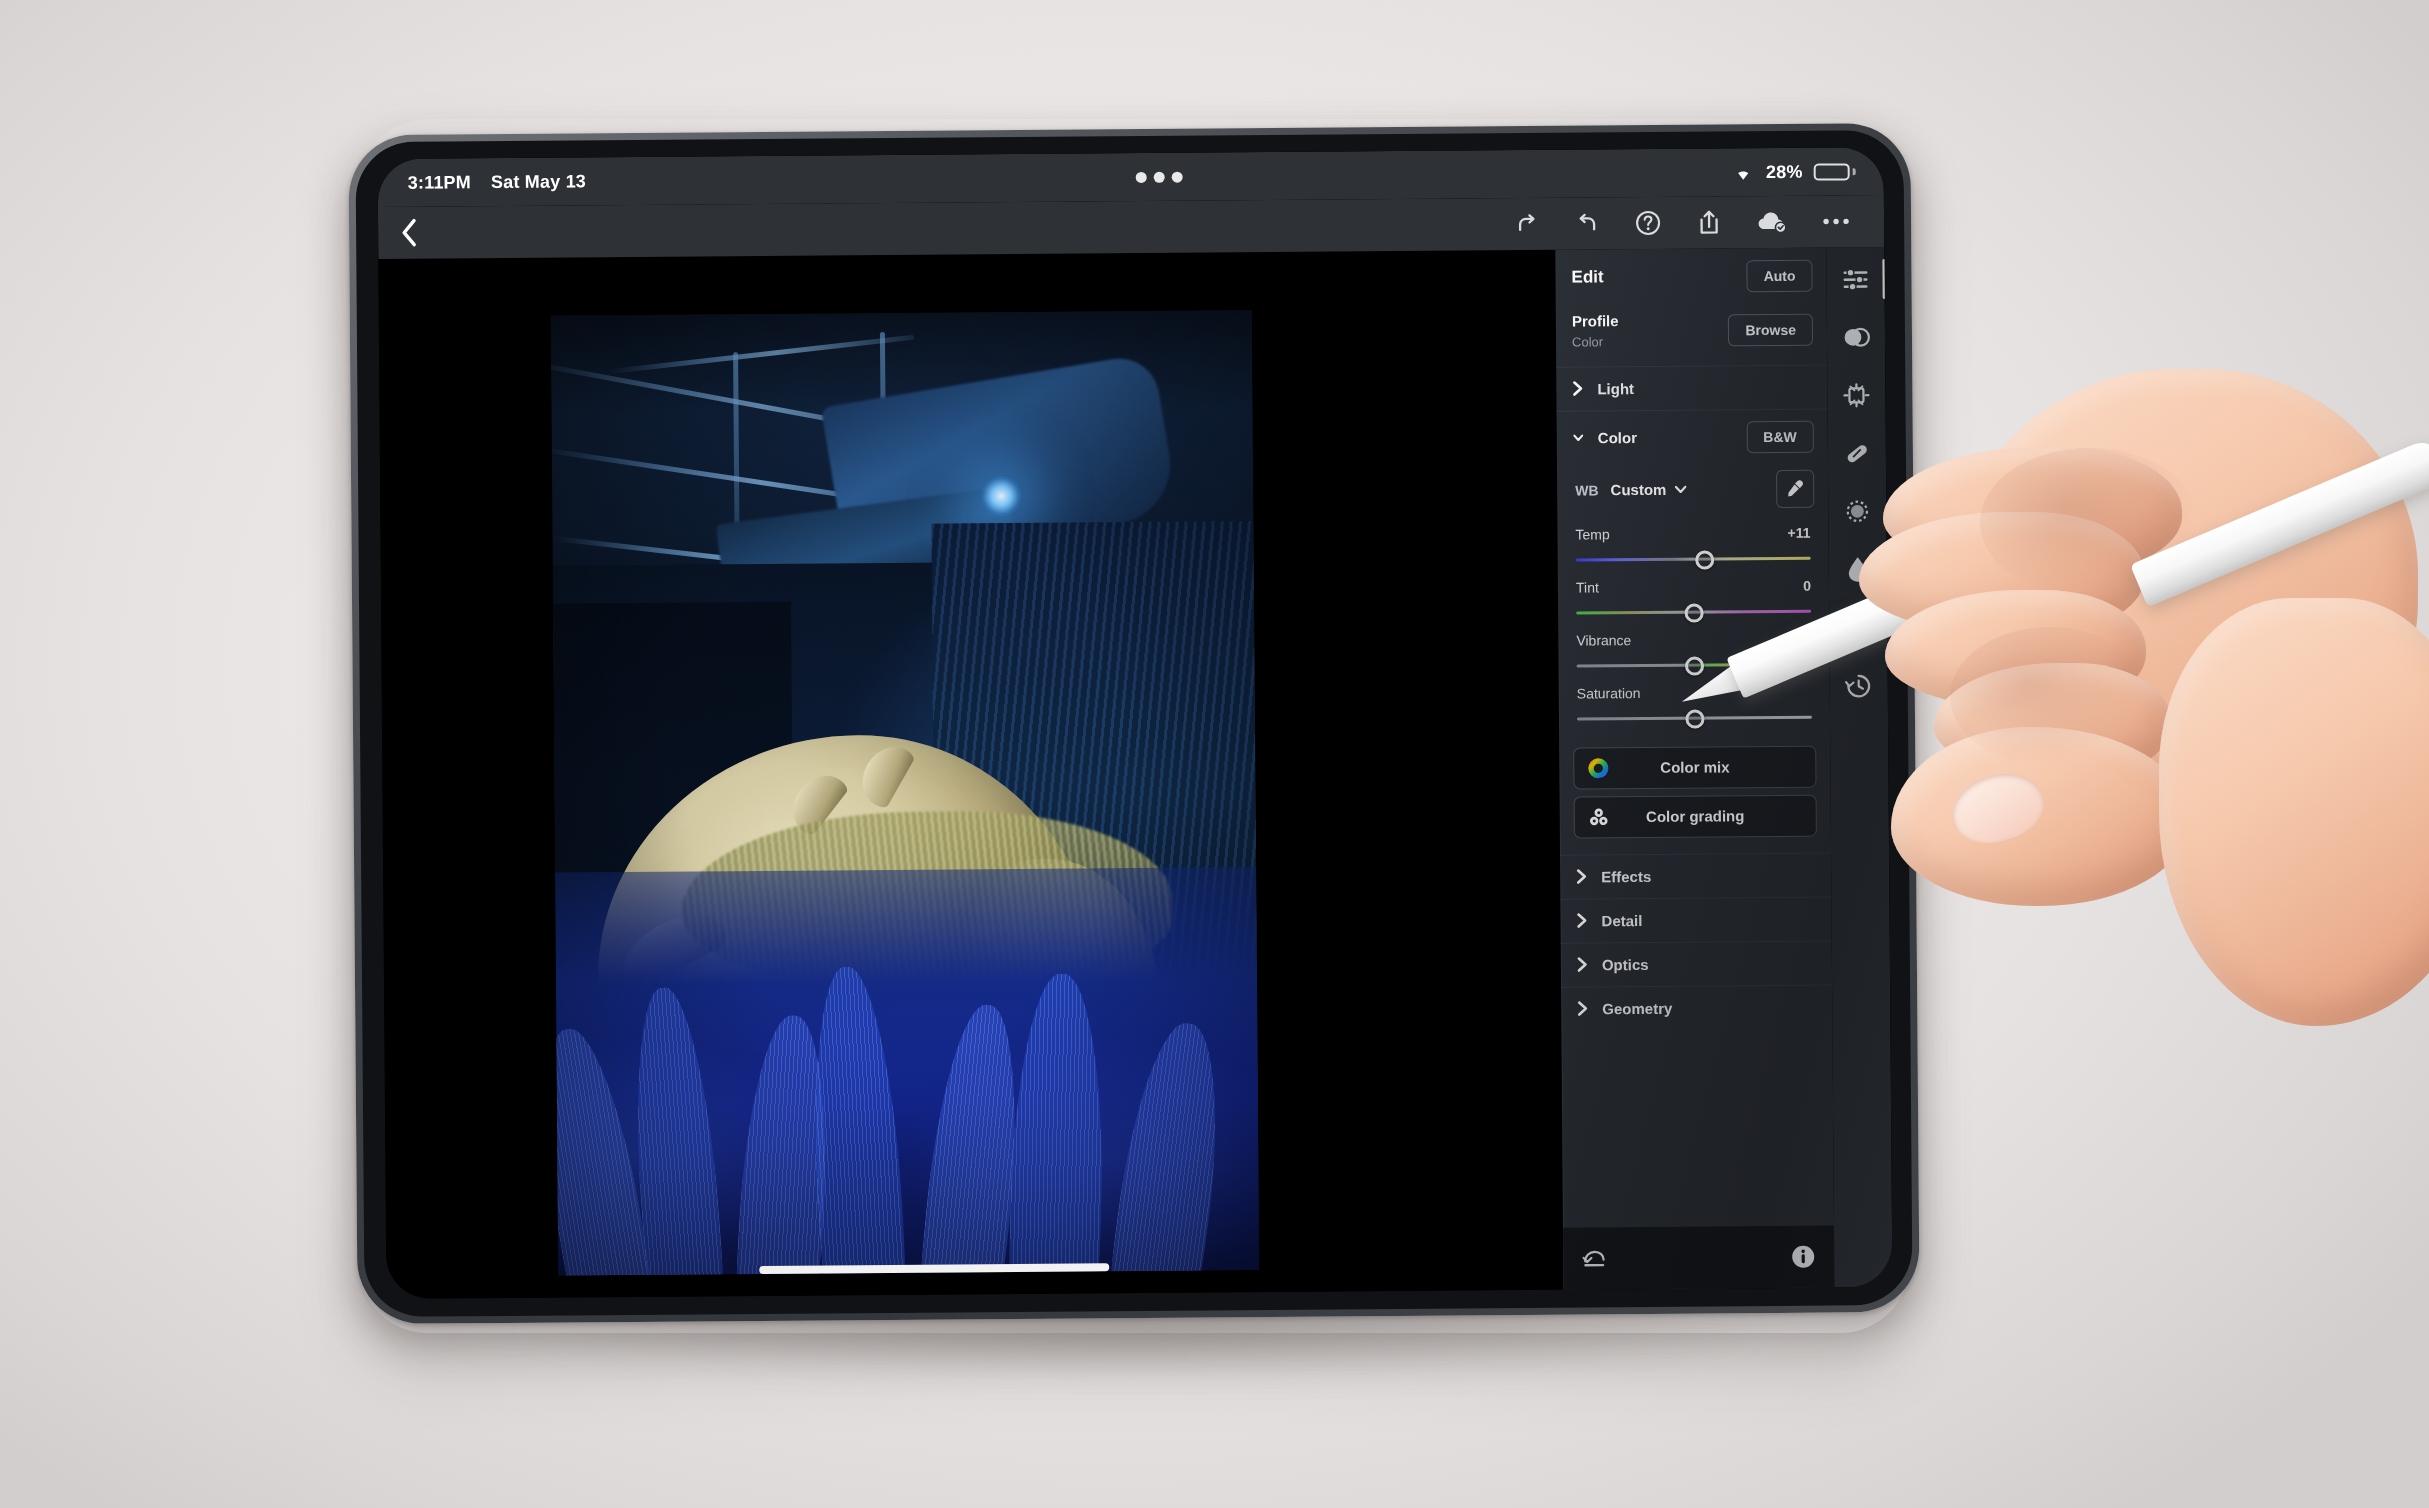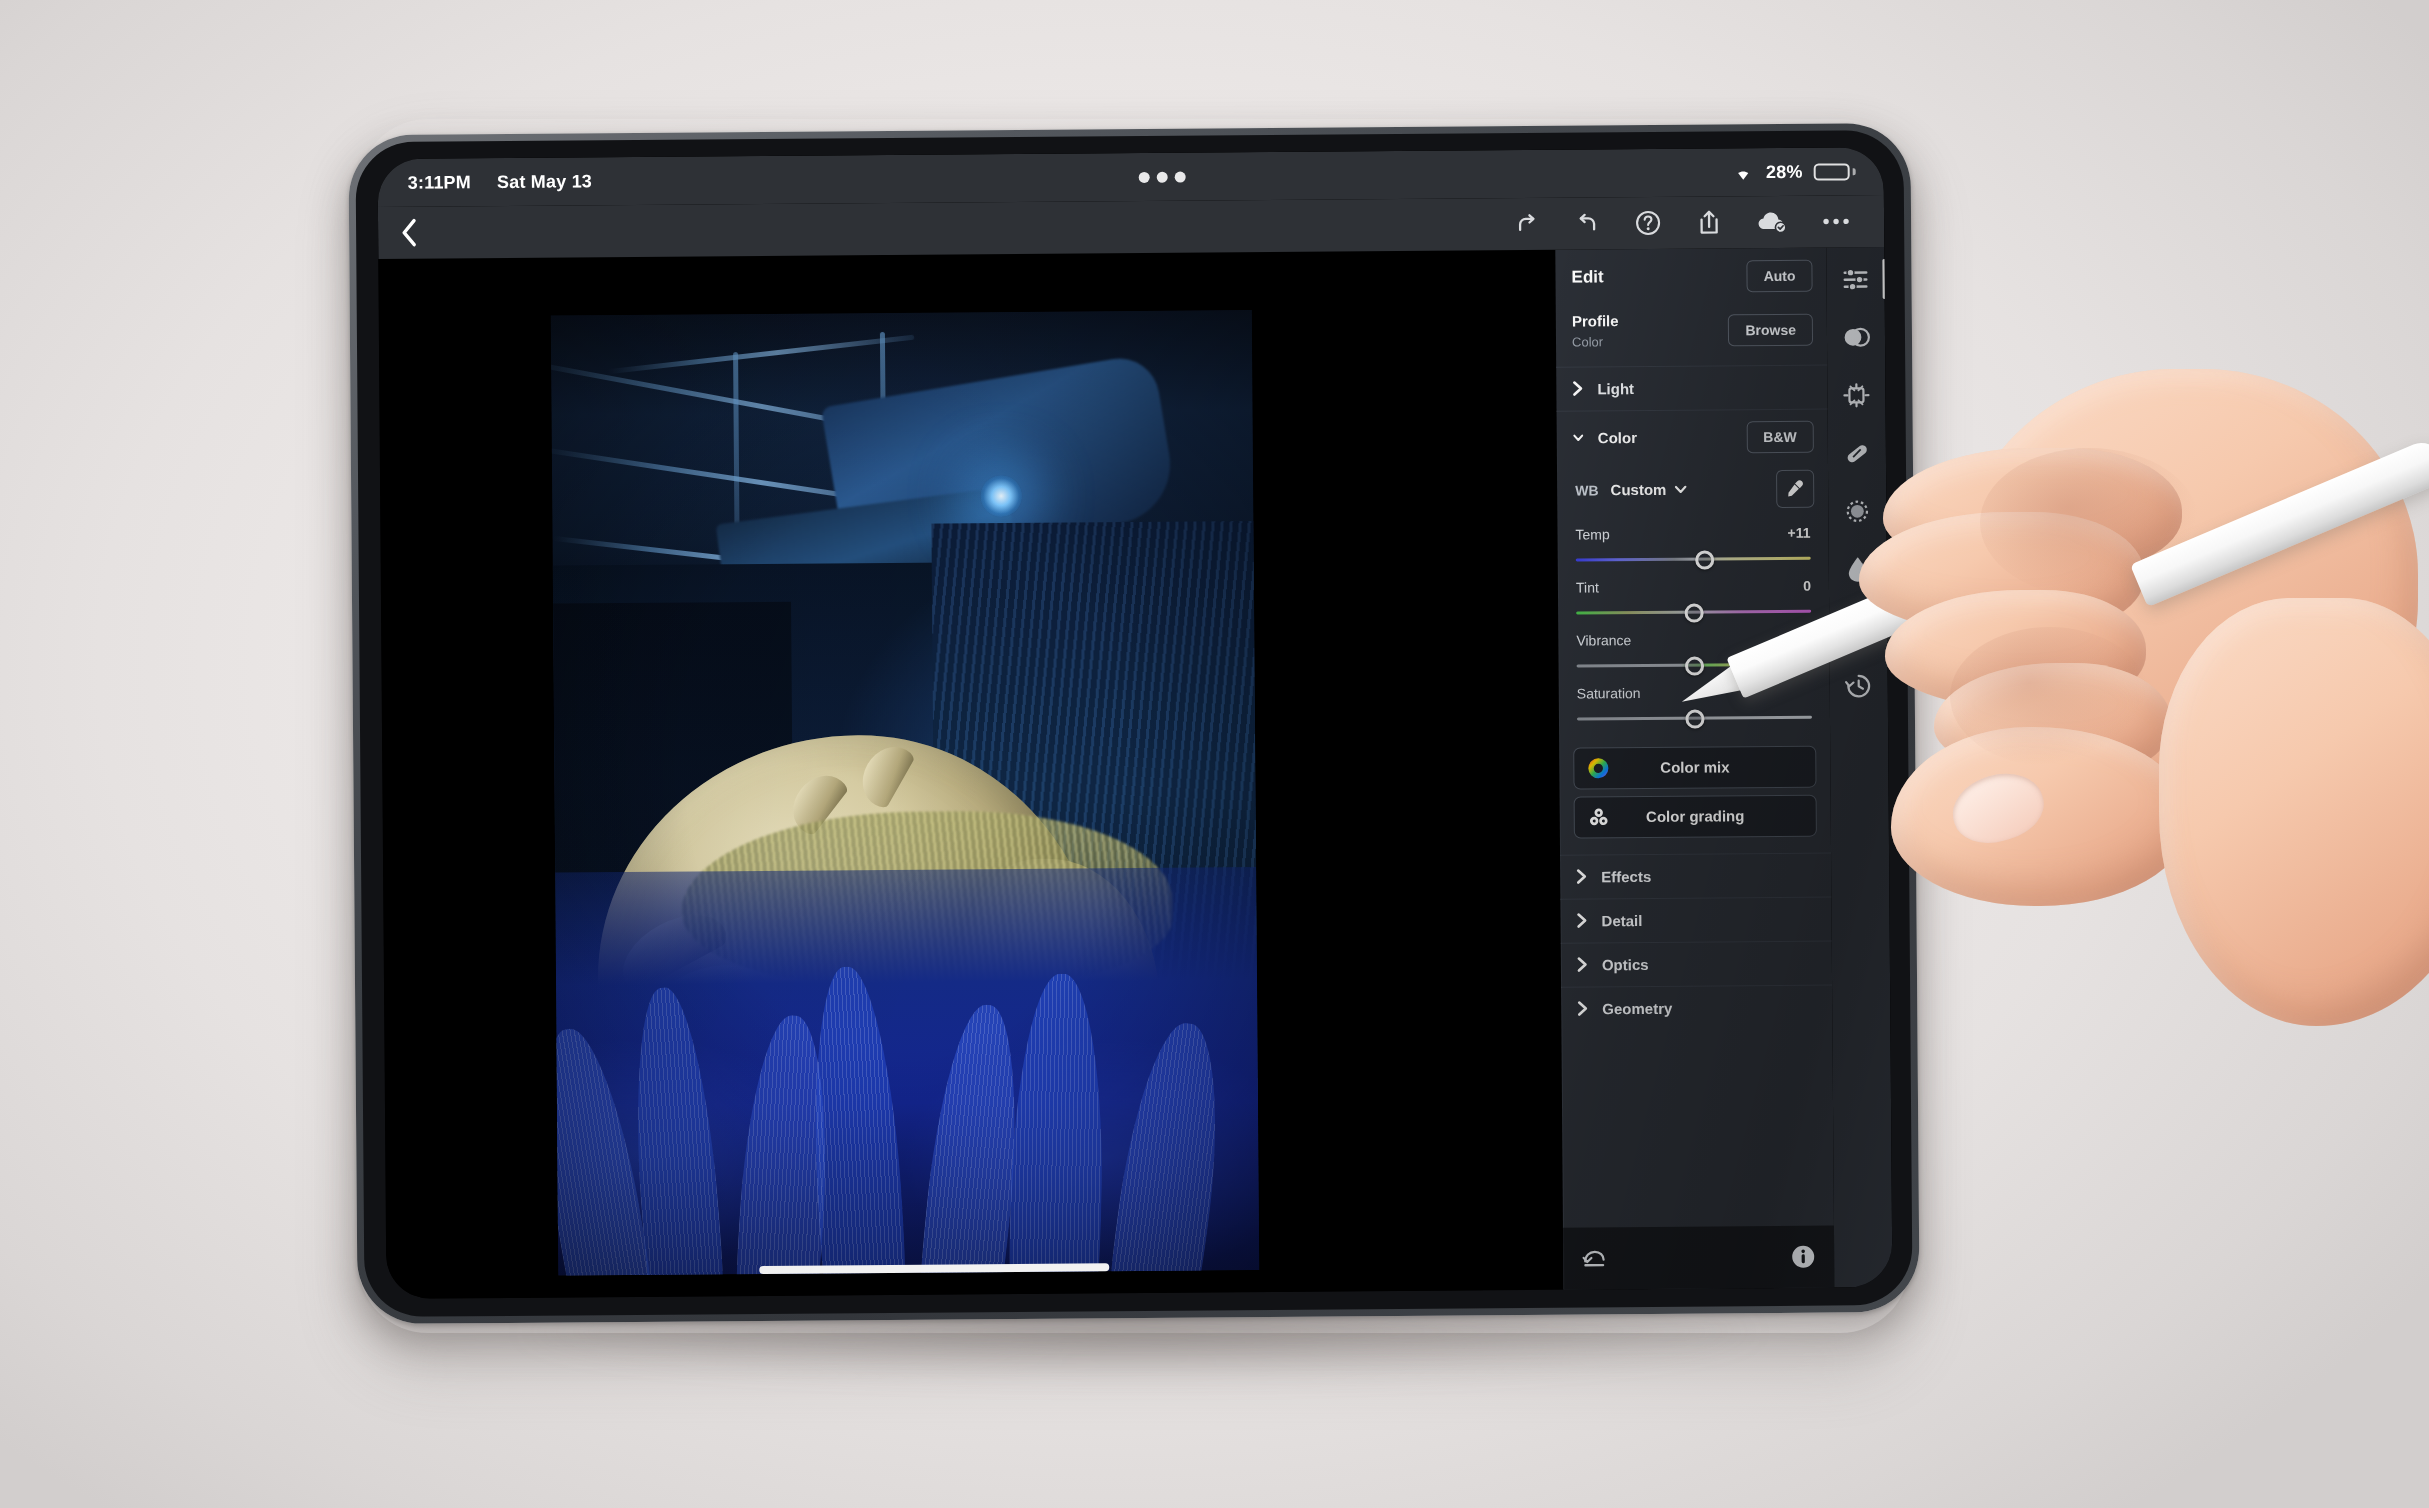--- a/index.html
+++ b/index.html
@@ -56,21 +56,21 @@
   
   #statusbar {
     position: absolute; top: 0; left: 0; right: 0; height: 48px;
     background: #2e3136;
     display: flex; align-items: center;
     padding: 0 28px 0 30px;
     color: #fff; font-size: 18px; font-weight: bold;
     letter-spacing: 0.2px;
     z-index: 5;
   }
-  #statusbar .clock { margin-right: 26px; }
+  #statusbar .clock { margin-right: 20px; }
   #statusbar .sb-spacer { flex: 1; }
   .multitask-dots { display: flex; gap: 7px; }
   .multitask-dots i { width: 11px; height: 11px; border-radius: 50%; background: #e9e9ea; display: block; }
   .sb-right { display: flex; align-items: center; gap: 11px; }
   .wifi-ico { width: 23px; height: 17px; }
   .batt { display: flex; align-items: center; gap: 3px; }
   .batt-shell {
     width: 36px; height: 17px; border: 2px solid rgba(255,255,255,.85);
     border-radius: 5px; padding: 2px; position: relative;
   }

